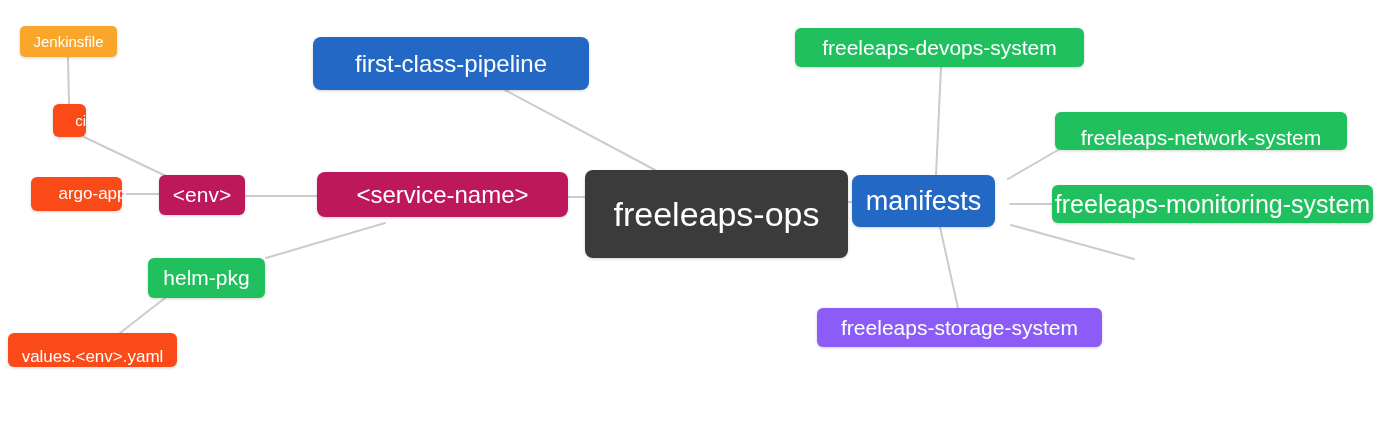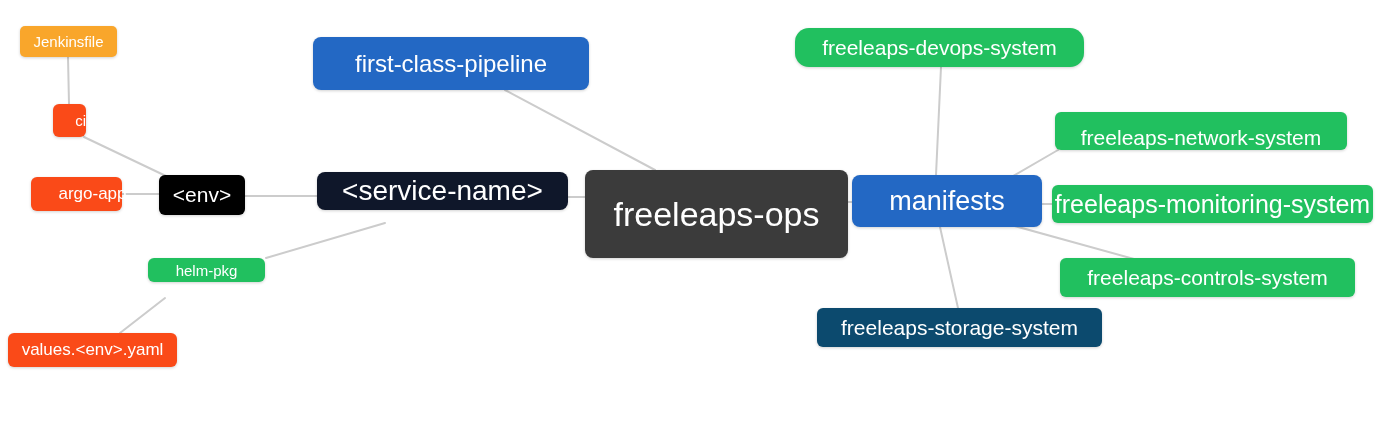--- a/index.html
+++ b/index.html
@@ -55,52 +55,49 @@
       <line x1="1010" y1="204" x2="1052" y2="204" stroke="#cccccc" stroke-width="2" stroke-linecap="round"></line>
       <line x1="1011" y1="225" x2="1134" y2="259" stroke="#cccccc" stroke-width="2" stroke-linecap="round"></line>
       <line x1="940" y1="227" x2="958" y2="308" stroke="#cccccc" stroke-width="2" stroke-linecap="round"></line>
     </svg>
 <div class="node" style="left: 585px; top: 170px; width: 263px; height: 88px; font-size: 34px; border-radius: 8px; background: rgb(59, 59, 59); color: rgb(255, 255, 255);">
       <span>freeleaps-ops</span>
     </div>
     <div class="node" style="left: 313px; top: 37px; width: 276px; height: 53px; font-size: 24px; border-radius: 8px; background: rgb(35, 104, 196); color: rgb(255, 255, 255);">
       <span>first-class-pipeline</span>
     </div>
-    <div class="node" style="left: 317px; top: 172px; width: 251px; height: 38px; font-size: 28px; border-radius: 8px; background: #0f172a; color: rgb(255, 255, 255);">
+    <div class="node" style="left: 317px; top: 172px; width: 251px; height: 45px; font-size: 24px; border-radius: 8px; background: #be185d; color: rgb(255, 255, 255);">
       <span>&lt;service-name&gt;</span>
     </div>
-    <div class="node" style="left: 852px; top: 175px; width: 190px; height: 52px; font-size: 27px; border-radius: 8px; background: rgb(35, 104, 196); color: rgb(255, 255, 255);">
+    <div class="node" style="left: 852px; top: 175px; width: 143px; height: 52px; font-size: 27px; border-radius: 8px; background: rgb(35, 104, 196); color: rgb(255, 255, 255);">
       <span>manifests</span>
     </div>
-    <div class="node" style="left: 159px; top: 175px; width: 86px; height: 40px; font-size: 21px; border-radius: 6px; background: #000000; color: rgb(255, 255, 255);">
+    <div class="node" style="left: 159px; top: 175px; width: 86px; height: 40px; font-size: 21px; border-radius: 6px; background: #be185d; color: rgb(255, 255, 255);">
       <span>&lt;env&gt;</span>
     </div>
-    <div class="node" style="left: 148px; top: 258px; width: 117px; height: 24px; font-size: 15px; border-radius: 6px; background: rgb(33, 192, 95); color: rgb(255, 255, 255);">
+    <div class="node" style="left: 148px; top: 258px; width: 117px; height: 40px; font-size: 21px; border-radius: 6px; background: rgb(33, 192, 95); color: rgb(255, 255, 255);">
       <span>helm-pkg</span>
     </div>
     <div class="node" style="left: 53px; top: 104px; width: 33px; height: 33px; font-size: 15px; border-radius: 6px; background: rgb(250, 74, 24); color: rgb(255, 255, 255); justify-content: flex-end;">
       <span>ci</span>
     </div>
     <div class="node" style="left: 31px; top: 177px; width: 91px; height: 34px; font-size: 17px; border-radius: 6px; background: rgb(250, 74, 24); color: rgb(255, 255, 255); padding-left: 32px;">
       <span>argo-app</span>
     </div>
-    <div class="node" style="left: 8px; top: 333px; width: 169px; height: 34px; font-size: 17px; border-radius: 6px; background: rgb(250, 74, 24); color: rgb(255, 255, 255);">
+    <div class="node" style="left: 8px; top: 333px; width: 169px; height: 34px; font-size: 17px; border-radius: 6px; background: rgb(250, 74, 24); color: rgb(255, 255, 255); align-items: flex-end;">
       <span>values.&lt;env&gt;.yaml</span>
     </div>
     <div class="node" style="left: 20px; top: 26px; width: 97px; height: 31px; font-size: 15px; border-radius: 5px; background: rgb(249, 166, 43); color: rgb(255, 255, 255); justify-content: center;">
       <span>Jenkinsfile</span>
     </div>
-    <div class="node" style="left: 795px; top: 28px; width: 289px; height: 39px; font-size: 21px; border-radius: 14px; background: rgb(33, 192, 95); color: rgb(255, 255, 255);">
+    <div class="node" style="left: 795px; top: 28px; width: 289px; height: 39px; font-size: 21px; border-radius: 6px; background: rgb(33, 192, 95); color: rgb(255, 255, 255);">
       <span>freeleaps-devops-system</span>
     </div>
     <div class="node" style="left: 1055px; top: 112px; width: 292px; height: 38px; font-size: 21px; border-radius: 6px; background: rgb(33, 192, 95); color: rgb(255, 255, 255); align-items: flex-end;">
       <span>freeleaps-network-system</span>
     </div>
     <div class="node" style="left: 1052px; top: 185px; width: 321px; height: 38px; font-size: 25px; border-radius: 6px; background: rgb(33, 192, 95); color: rgb(255, 255, 255);">
       <span>freeleaps-monitoring-system</span>
     </div>
-    <div class="node" style="left: 1060px; top: 258px; width: 295px; height: 39px; font-size: 21px; border-radius: 6px; background: rgb(33, 192, 95); color: rgb(255, 255, 255);">
-      <span>freeleaps-controls-system</span>
-    </div>
-    <div class="node" style="left: 817px; top: 308px; width: 285px; height: 39px; font-size: 21px; border-radius: 6px; background: #0c4a6e; color: rgb(255, 255, 255);">
+    <div class="node" style="left: 817px; top: 308px; width: 285px; height: 39px; font-size: 21px; border-radius: 6px; background: #8b5cf6; color: rgb(255, 255, 255);">
       <span>freeleaps-storage-system</span>
     </div>
   </div>
 
 </body></html>

